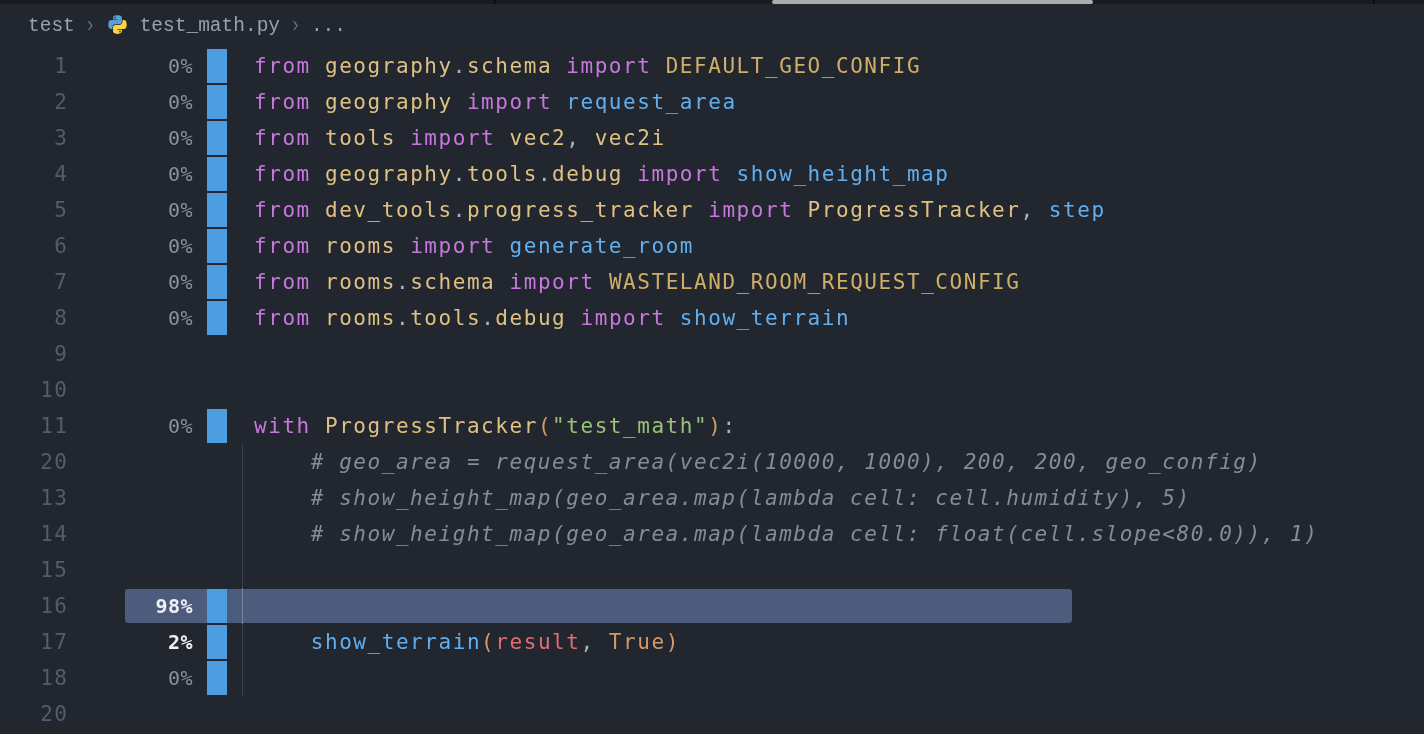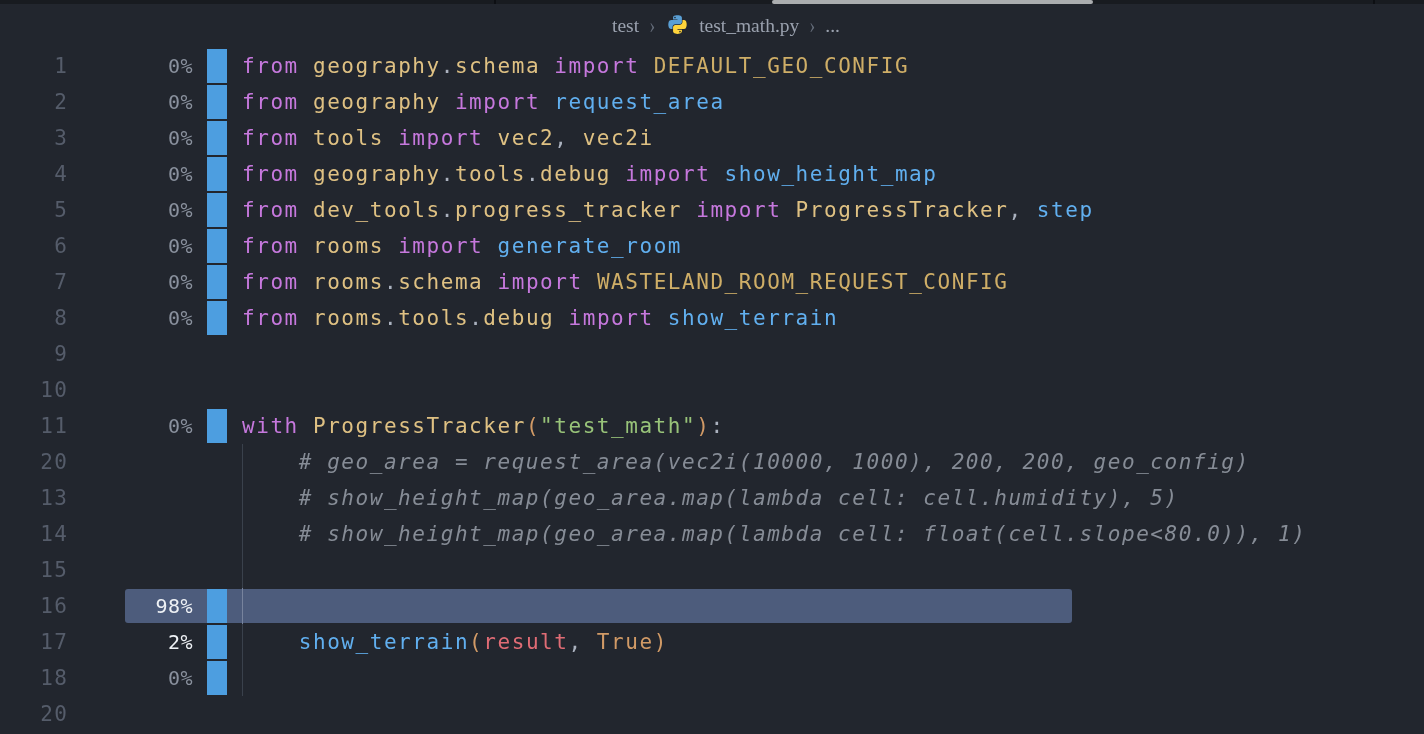--- a/index.html
+++ b/index.html
@@ -12,46 +12,46 @@
   .topstrip{position:absolute;top:0;left:0;width:1424px;height:4px;background:var(--topstrip,#181b20);z-index:5}
   .tab-scroll-thumb{position:absolute;top:0;left:772px;width:321px;height:4px;background:var(--thumb,#abadaf);border-radius:2px}
   .tabdiv{position:absolute;top:0;width:2px;height:4px;background:#0d0f13}
   .tabdiv.d1{left:494px}
   .tabdiv.d2{left:1373px}
 
   
   .breadcrumb{
     position:absolute;top:4px;left:0;height:44px;width:100%;
     display:flex;align-items:center;padding-left:28px;box-sizing:border-box;gap:10px;
-    font-family:Liberation Serif, serif;
-    font-size:19.5px;color:var(--breadcrumb,#9aa1ae);justify-content:center;
+    font-family:Liberation Mono, monospace;
+    font-size:19.5px;color:var(--breadcrumb,#9aa1ae);
   }
   .crumb{cursor:pointer}
   .crumb-sep{color:#636b78;font-size:18px;transform:scaleY(1.25);display:inline-block}
   .pyicon{width:24px;height:24px;display:inline-flex;align-items:center;justify-content:center}
   .pyicon svg{width:23px;height:23px}
 
   
   .editor{position:absolute;top:48px;left:0;width:1424px}
   .row{position:relative;height:36px}
   .hl{position:absolute;left:125px;top:1px;width:947px;height:34px;background:var(--hlLine,#4d5c7c);border-radius:3px;z-index:0}
   .lnum{
     position:absolute;left:0;top:0;width:68px;line-height:36px;text-align:right;
     color:var(--lnum,#555c6a);font-size:21px;letter-spacing:1.2px;z-index:1;
   }
   .pct{
     position:absolute;left:68px;top:0;width:125px;line-height:36px;text-align:right;
     color:var(--pctDim,#8a919e);font-size:20px;letter-spacing:0.5px;z-index:1;
   }
-  .pct.bright{color:var(--pctBright,#eef1f5);font-weight:normal}
+  .pct.bright{color:var(--pctBright,#eef1f5);font-weight:bold}
   .blk{position:absolute;left:207px;top:1px;width:20px;height:34px;background:var(--cov,#4d9ee0);z-index:1}
   .guide{position:absolute;left:242px;top:0;width:1px;height:36px;background:var(--guide,#3a414c);z-index:1}
   .hl-row .guide{background:var(--guideHl,#77839d)}
   .code{
-    position:absolute;left:242px;top:0;line-height:36px;white-space:pre;z-index:1;
+    position:absolute;left:254px;top:0;line-height:36px;white-space:pre;z-index:1;
     font-size:21px;letter-spacing:1.55px;color:var(--pun,#abb2bf);
   }
   .tk-k{color:var(--kw,#c678dd)}
   .tk-m{color:var(--mod,#dfc183)}
   .tk-C{color:var(--const,#cfae67)}
   .tk-f{color:var(--fn,#61afef)}
   .tk-s{color:var(--str,#98c379)}
   .tk-c{color:var(--cm,#868c96);font-style:italic}
   .tk-v{color:var(--vr,#e06c75)}
   .tk-o{color:var(--op,#5ec2ae)}

